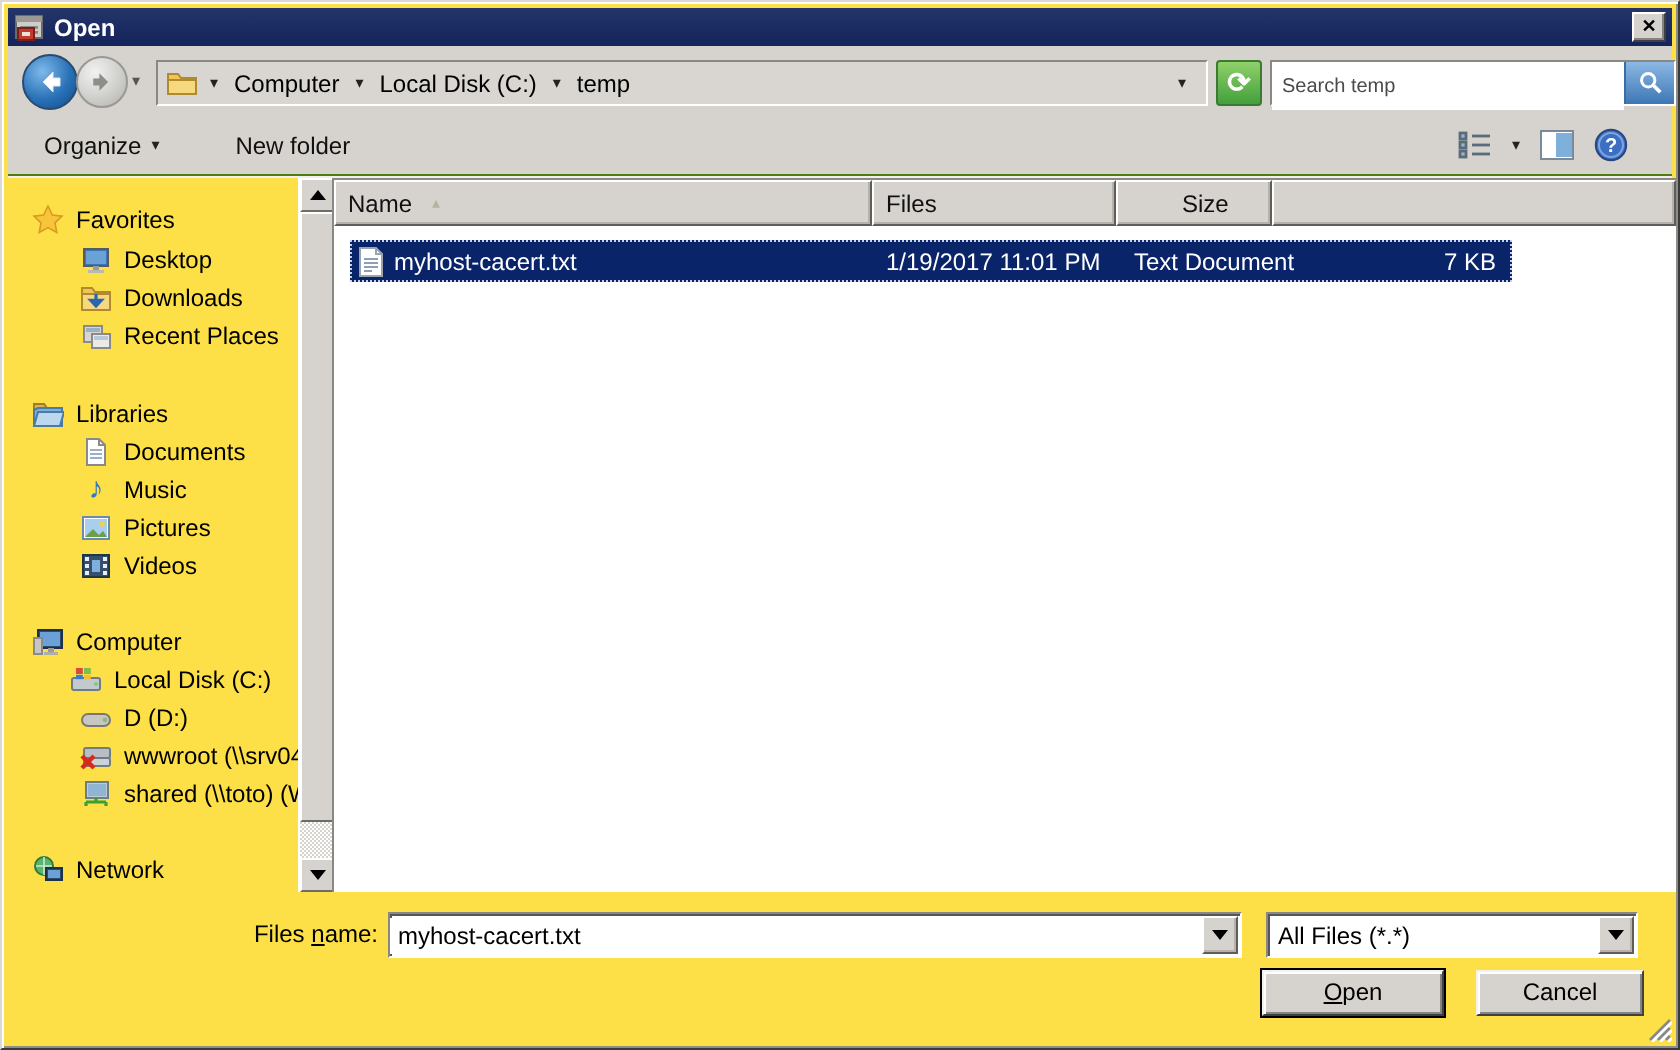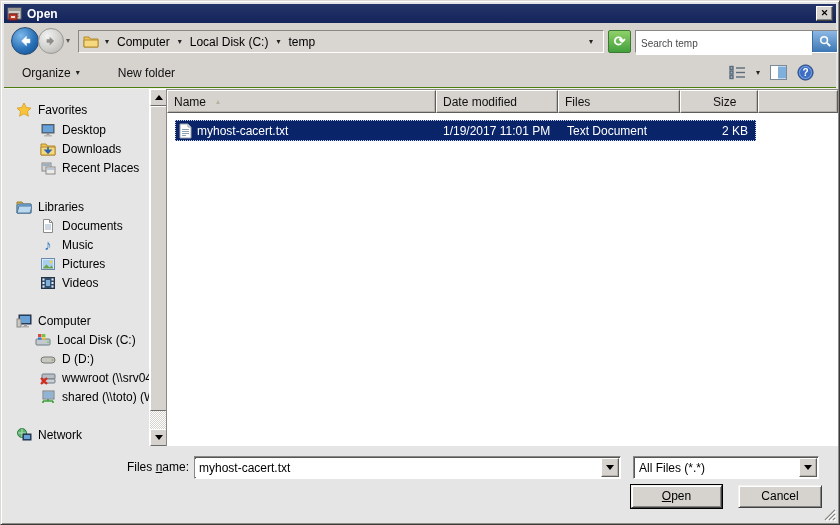--- a/index.html
+++ b/index.html
@@ -1,18 +1,18 @@
 <!DOCTYPE html>
 <html><head>
 <meta charset="utf-8">
 <style>
   * { box-sizing: border-box; margin: 0; padding: 0; }
   html,body { width:840px; height:525px; font-family:"Liberation Sans", sans-serif; }
   .window {
-    position:relative; width:840px; height:525px; background:#e5e5e5;
+    position:relative; width:840px; height:525px; background:#fde047;
     border:1px solid; border-color:#dcd9d4 #3a3a3a #3a3a3a #dcd9d4;
     box-shadow: inset 1px 1px 0 #ffffff, inset -1px -1px 0 #8f8d88;
     overflow:hidden; font-size:12px; color:#000;
   }
   
   .titlebar { position:absolute; left:3px; top:3px; right:3px; height:19px;
     background:linear-gradient(#243569,#14245c); display:flex; align-items:center; padding:0 3px; }
   .title-text { color:#fff; font-weight:bold; font-size:12px; margin-left:4px; flex:1; }
   .btn-close { width:17px; height:15px; background:#d6d3ce; border:1px solid; border-color:#fff #404040 #404040 #fff;
     box-shadow: inset -1px -1px 0 #848484; font-size:9px; font-weight:bold; line-height:13px; text-align:center; color:#000; cursor:default; }
@@ -331,23 +331,20 @@
         <div class="tri-down"></div>
       </div>
   </div>
 
   <div class="filelist">
     <div class="lheader">
       <div class="hcell hc-name">
         <span>Name</span>
         <span class="sort-arrow">▴</span>
       </div>
-      <div class="hcell hc-date">
-          <span>Date modified</span>
-        </div>
       <div class="hcell hc-type">
           <span>Files</span>
         </div>
       <div class="hcell hc-size">
           <span>Size</span>
         </div>
       <div class="hcell hc-fill"></div>
     </div>
     <div class="filerow">
       <div class="fr-name">
@@ -358,21 +355,21 @@
               <line x1="3" y1="6.5" x2="10" y2="6.5"></line>
               <line x1="3" y1="8.5" x2="10" y2="8.5"></line>
               <line x1="3" y1="10.5" x2="10" y2="10.5"></line>
               <line x1="3" y1="12.5" x2="7" y2="12.5"></line>
             </g>
           </svg>
         <span>myhost-cacert.txt</span>
       </div>
       <div class="fr-date">1/19/2017 11:01 PM</div>
       <div class="fr-type">Text Document</div>
-      <div class="fr-size">2 KB</div>
+      <div class="fr-size">7 KB</div>
     </div>
   </div>
 
   <div class="footer-label"><span>Files </span><u>n</u><span>ame:</span></div>
 
   <div class="combo cb-fname">
     <input value="myhost-cacert.txt" style="">
     <div class="combo-drop">
         <div class="tri-down"></div>
       </div>

